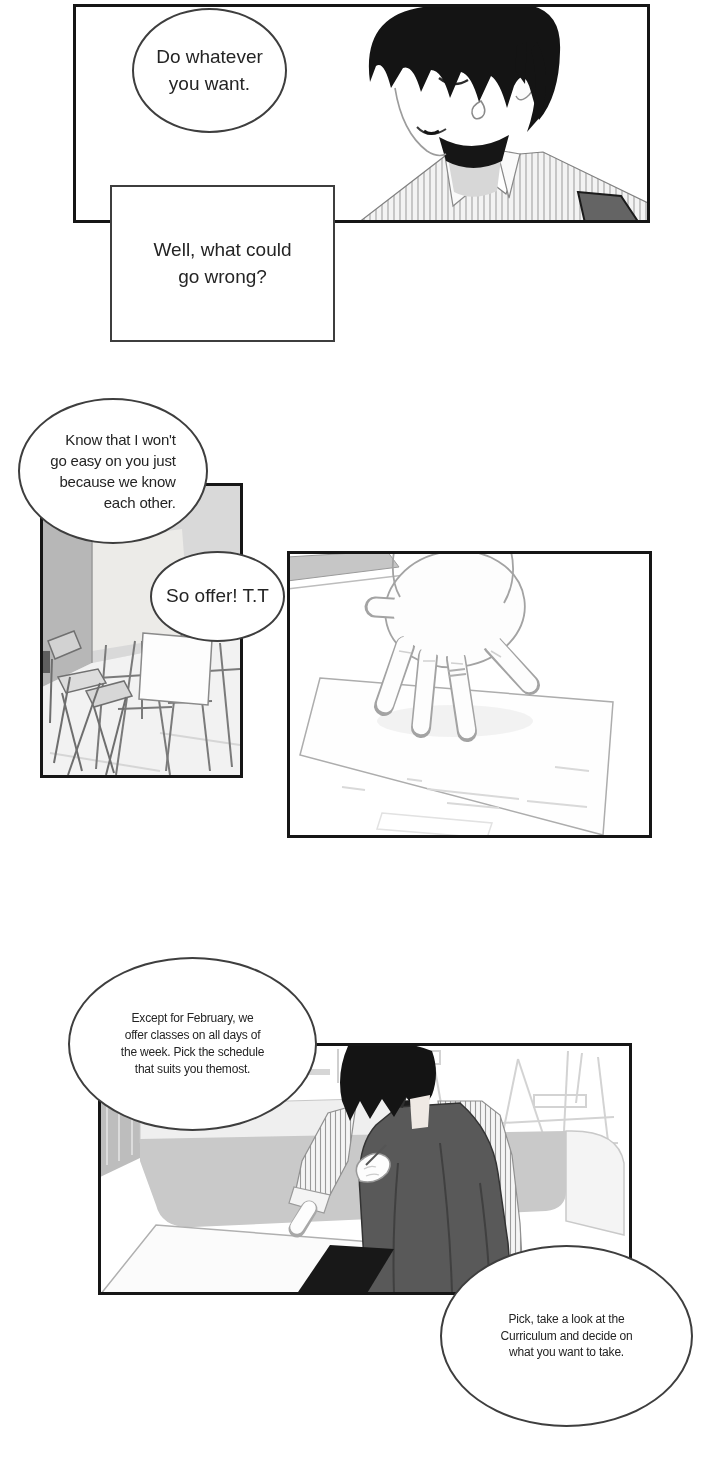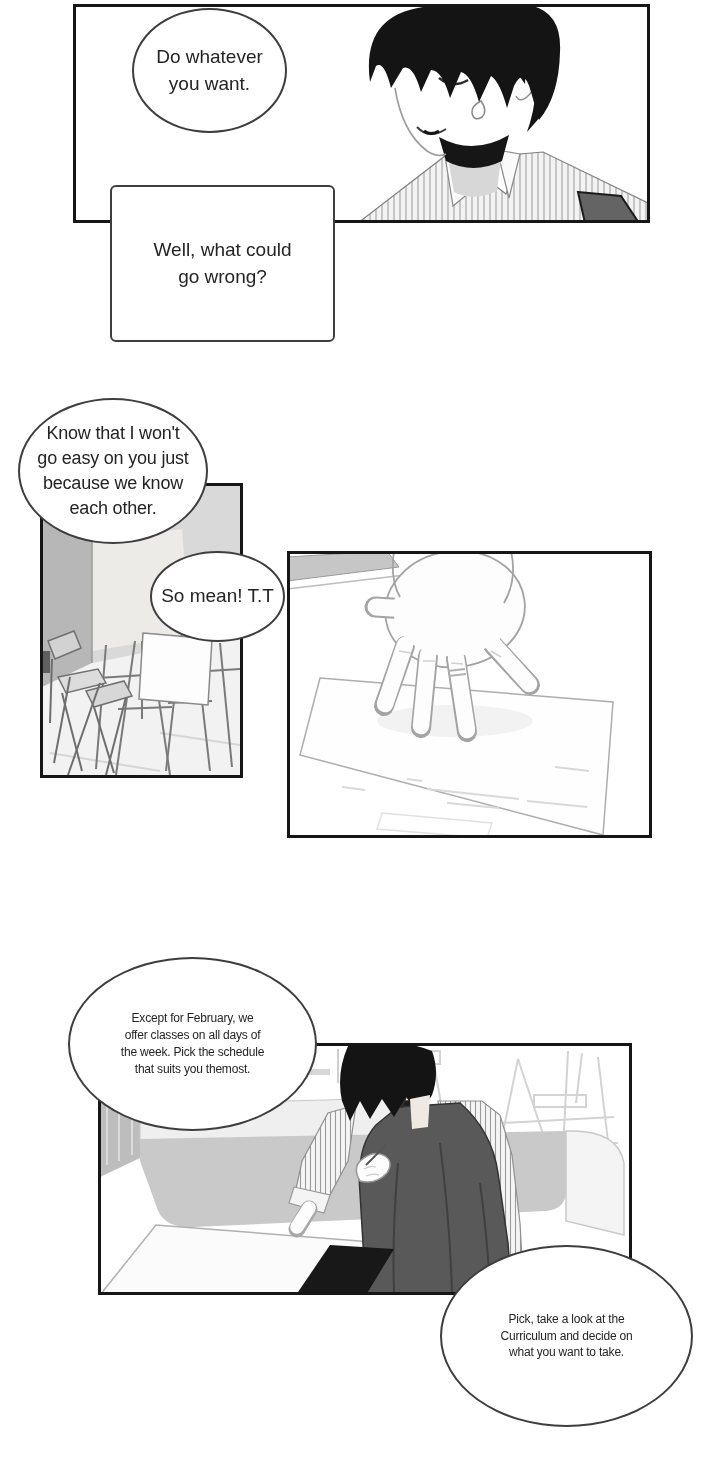--- a/index.html
+++ b/index.html
@@ -10,21 +10,21 @@
   .panel{position:absolute;z-index:1;line-height:0;}
   .panel svg{display:block;}
   .bubble{
     position:absolute;z-index:5;background:#ffffff;border:2px solid #3e3e3e;
     display:flex;align-items:center;justify-content:center;text-align:center;
     white-space:pre-line;font-size:19px;line-height:1.4;color:#242424;
     box-sizing:border-box;
   }
   .bubble.ellipse{border-radius:50%;}
   .bubble.box{border-radius:0;}
-  .f17{font-size:18px;letter-spacing:-0.2px;}
+  .f17{font-size:15px;letter-spacing:-0.2px;text-align:right;}
   .f18{font-size:12px;letter-spacing:-0.2px;}
 </style>
 </head>
 <body>
 
 <div class="page">
 
   <section class="panel" style="left:73px;top:4px;" aria-label="Black-haired man smiling with closed eyes, sweat drop, striped collared shirt">
     <svg width="577" height="219" viewBox="0 0 577 219">
       <defs>
@@ -227,29 +227,29 @@
           </g>
       </g>
       <polygon points="198,252 232,202 296,206 268,252" fill="#181818"></polygon>
       <rect x="1.5" y="1.5" width="531" height="249" fill="none" stroke="#161616" stroke-width="3"></rect>
     </svg>
   </section>
 
   <div class="bubble ellipse" style="left:132px;top:8px;width:155px;height:125px;">Do whatever
 you want.</div>
 
-  <div class="bubble box" style="left:110px;top:185px;width:225px;height:157px;border-radius:6px;">Well, what could
+  <div class="bubble box" style="left:110px;top:185px;width:225px;height:157px;">Well, what could
 go wrong?</div>
 
   <div class="bubble ellipse f17" style="left:18px;top:398px;width:190px;height:146px;">Know that I won't
 go easy on you just
 because we know
 each other.</div>
 
-  <div class="bubble ellipse" style="left:150px;top:551px;width:135px;height:91px;">So mean! T.T</div>
+  <div class="bubble ellipse" style="left:150px;top:551px;width:135px;height:91px;">So offer! T.T</div>
 
 
   <div class="bubble ellipse f18" style="left:68px;top:957px;width:249px;height:174px;">Except for February, we
 offer classes on all days of
 the week. Pick the schedule
 that suits you themost.</div>
 
   <div class="bubble ellipse f18" style="left:440px;top:1245px;width:253px;height:182px;">Pick, take a look at the
 Curriculum and decide on
 what you want to take.</div>

